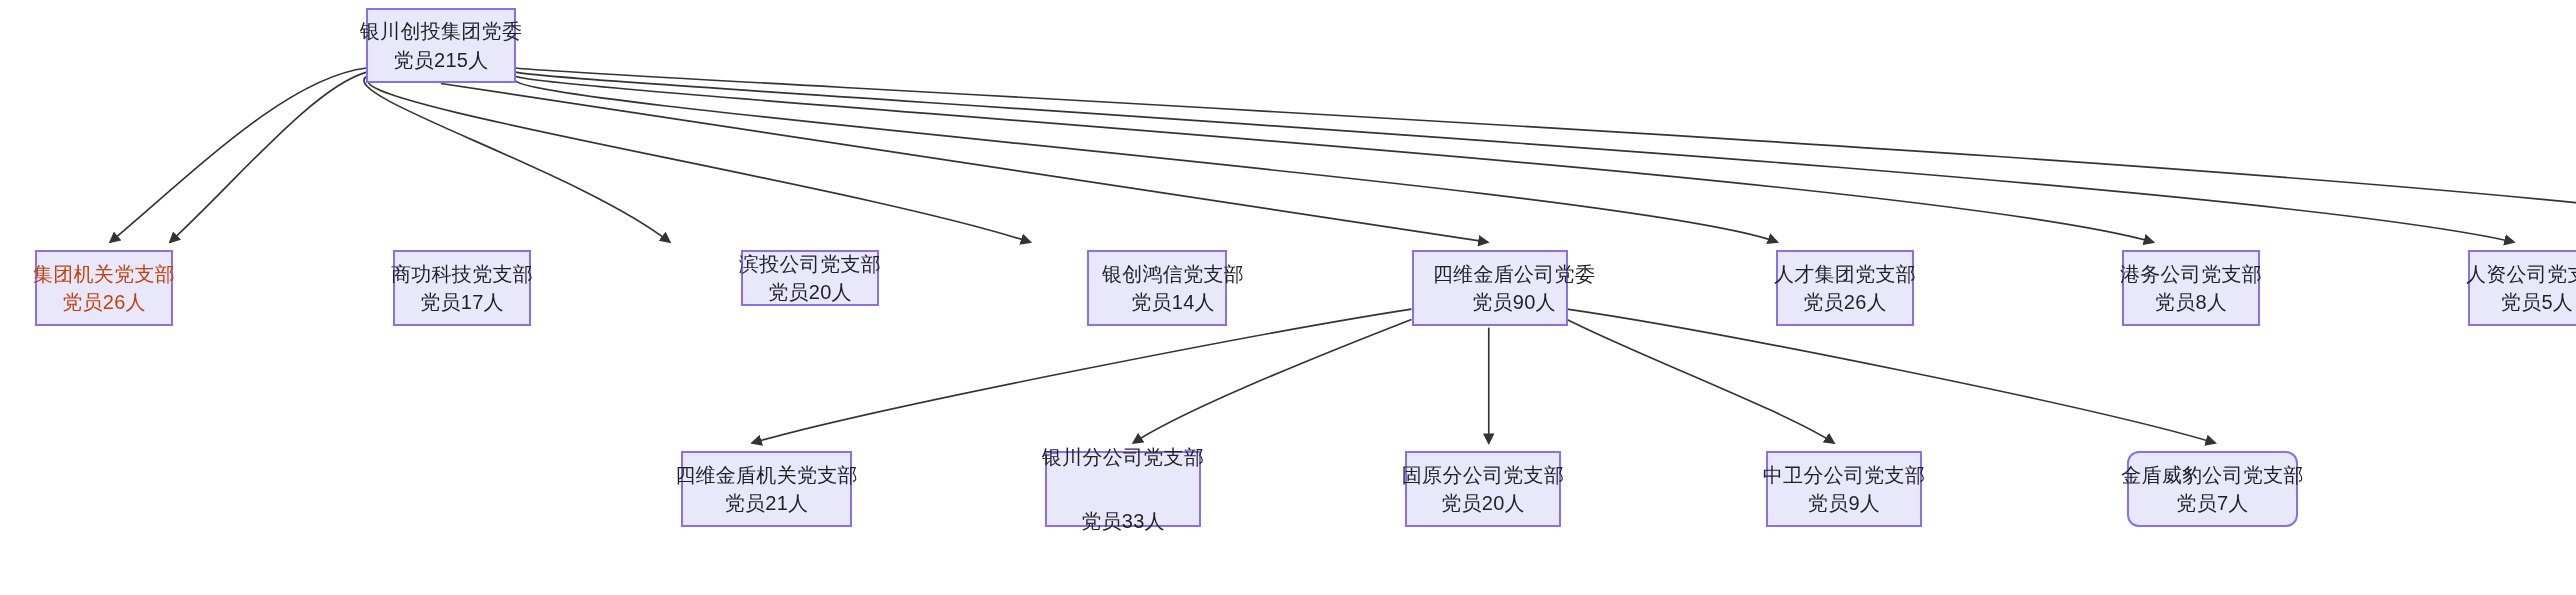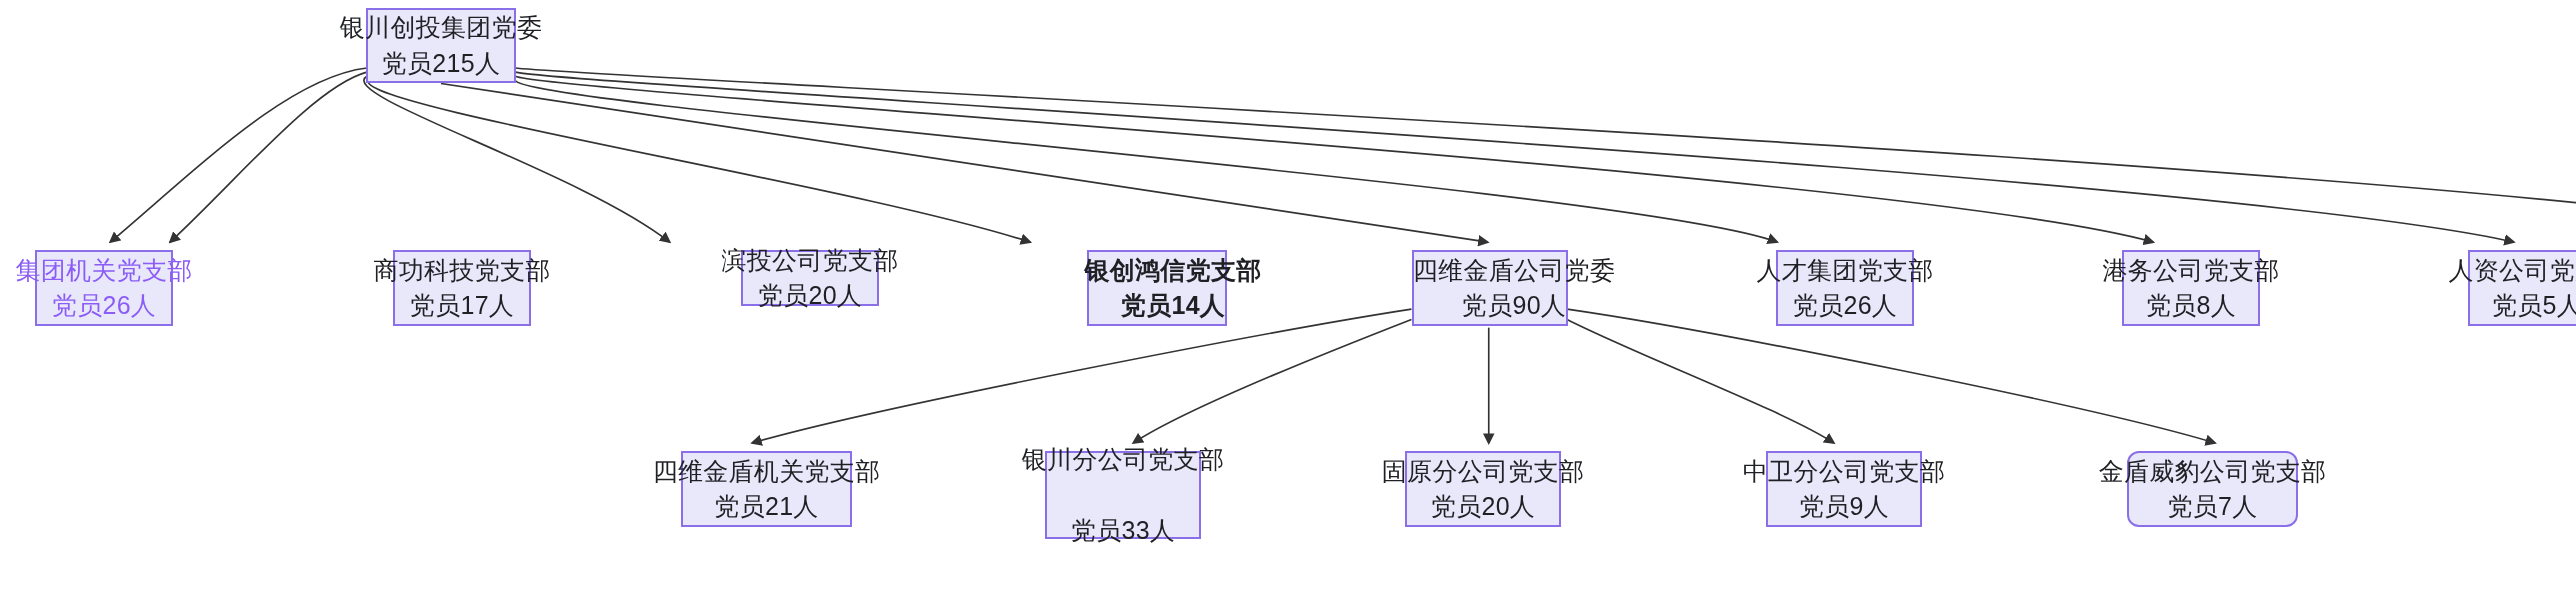--- a/index.html
+++ b/index.html
@@ -41,32 +41,32 @@
   .node {
     position: absolute;
     box-sizing: border-box;
     background: #e9e8fb;
     border: 2.1px solid #8a6fe8;
     display: flex;
     flex-direction: column;
     align-items: center;
     justify-content: center;
     color: #1f2024;
-    font-size: 25px;
+    font-size: 20px;
     line-height: 1.42;
     text-align: center;
     letter-spacing: 0.3px;
   }
   .node .node-title,
   .node .node-count {
     display: block;
     white-space: nowrap;
   }
   .node.is-emphasis {
-    font-weight: 700;
+    font-weight: 400;
     padding-left: 32px;
   }
 </style>
 </head>
 <body>
 
 <div id="diagram-root">
   <svg id="edge-layer" viewBox="0 0 6045 1155" width="3114" height="595" xmlns="http://www.w3.org/2000/svg" aria-hidden="true">
     <defs>
       <marker id="arrowhead" viewBox="0 0 12 12" refX="10" refY="6" markerWidth="7" markerHeight="7" orient="auto-start-reverse" markerUnits="strokeWidth">
@@ -89,21 +89,21 @@
         <path d="M 3042,620 C 3180,690 3470,800 3560,860" stroke="#333333"></path>
         <path d="M 3042,600 C 3320,640 4070,790 4300,860" stroke="#333333"></path>
       </g>
   </svg>
 
   <div id="node-layer">
       <div class="node" style="left: 366px; top: 8.2px; width: 150px; height: 75px; background: rgb(233, 232, 251); border-color: rgb(138, 111, 232); color: rgb(31, 32, 36);">
         <span class="node-title">银川创投集团党委</span>
         <span class="node-count">党员215人</span>
       </div>
-      <div class="node" style="left: 35px; top: 250px; width: 138px; height: 76px; background: rgb(233, 232, 251); border-color: rgb(138, 111, 232); color: #8b5cf6;">
+      <div class="node" style="left: 35px; top: 250px; width: 138px; height: 76px; background: rgb(233, 232, 251); border-color: rgb(138, 111, 232); color: #c2410c;">
         <span class="node-title">集团机关党支部</span>
         <span class="node-count">党员26人</span>
       </div>
       <div class="node" style="left: 393px; top: 250px; width: 138px; height: 76px; background: rgb(233, 232, 251); border-color: rgb(138, 111, 232); color: rgb(31, 32, 36);">
         <span class="node-title">商功科技党支部</span>
         <span class="node-count">党员17人</span>
       </div>
       <div class="node" style="left: 741px; top: 250px; width: 138px; height: 56px; background: rgb(233, 232, 251); border-color: rgb(138, 111, 232); color: rgb(31, 32, 36);">
         <span class="node-title">滨投公司党支部</span>
         <span class="node-count">党员20人</span>
@@ -125,21 +125,21 @@
         <span class="node-count">党员8人</span>
       </div>
       <div class="node" style="left: 2468px; top: 250px; width: 138px; height: 76px; background: rgb(233, 232, 251); border-color: rgb(138, 111, 232); color: rgb(31, 32, 36);">
         <span class="node-title">人资公司党支部</span>
         <span class="node-count">党员5人</span>
       </div>
       <div class="node" style="left: 653px; top: 451px; width: 171px; height: 76px; background: rgb(233, 232, 251); border-color: rgb(138, 111, 232); color: rgb(31, 32, 36); margin-left: 28px;">
         <span class="node-title">四维金盾机关党支部</span>
         <span class="node-count">党员21人</span>
       </div>
-      <div class="node" style="left: 1045px; top: 451px; width: 156px; height: 88px; background: rgb(233, 232, 251); border-color: rgb(138, 111, 232); color: rgb(31, 32, 36); gap: 36px;">
+      <div class="node" style="left: 1045px; top: 451px; width: 156px; height: 76px; background: rgb(233, 232, 251); border-color: rgb(138, 111, 232); color: rgb(31, 32, 36); gap: 36px;">
         <span class="node-title">银川分公司党支部</span>
         <span class="node-count">党员33人</span>
       </div>
       <div class="node" style="left: 1405px; top: 451px; width: 156px; height: 76px; background: rgb(233, 232, 251); border-color: rgb(138, 111, 232); color: rgb(31, 32, 36);">
         <span class="node-title">固原分公司党支部</span>
         <span class="node-count">党员20人</span>
       </div>
       <div class="node" style="left: 1766px; top: 451px; width: 156px; height: 76px; background: rgb(233, 232, 251); border-color: rgb(138, 111, 232); color: rgb(31, 32, 36);">
         <span class="node-title">中卫分公司党支部</span>
         <span class="node-count">党员9人</span>

